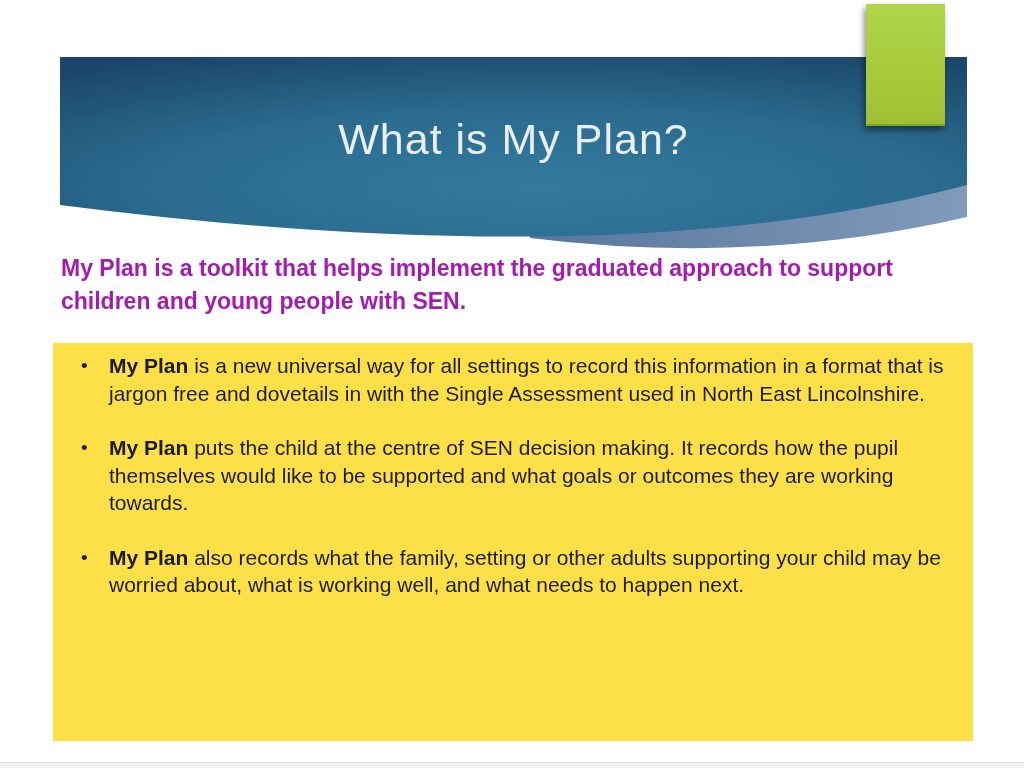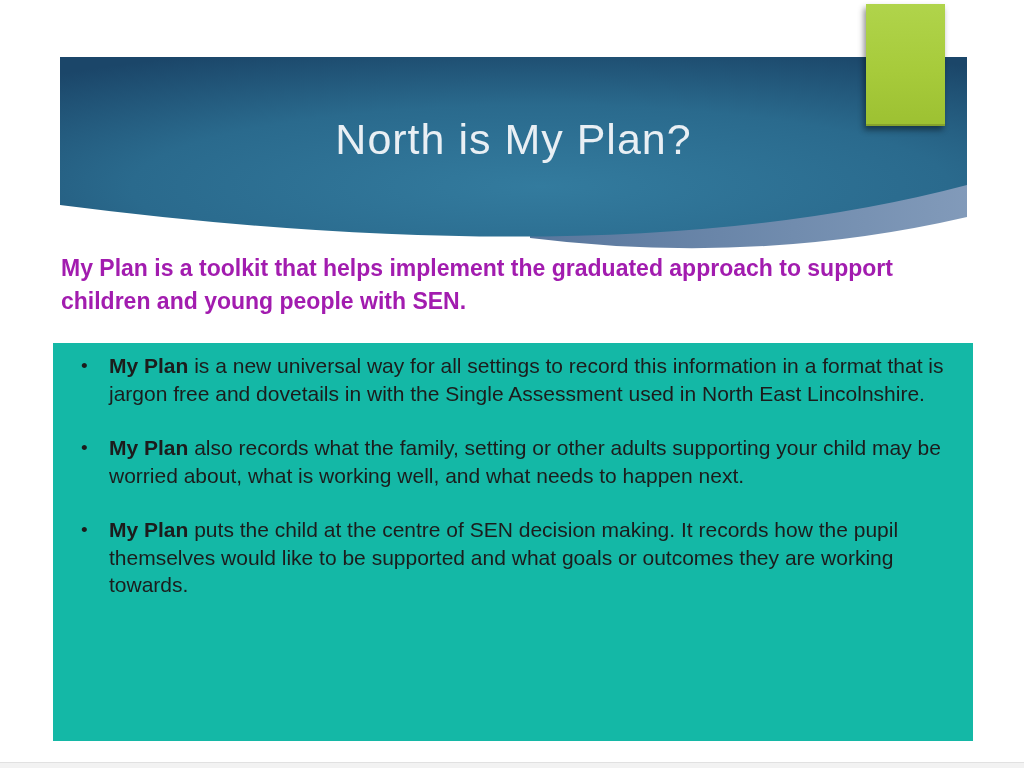--- a/index.html
+++ b/index.html
@@ -44,21 +44,21 @@
     font-size: 23px;
     font-weight: 700;
     line-height: 33px;
     color: #a21caf;
     z-index: 2;
   }
   .bullet-panel {
     position: absolute;
     left: 53px; top: 343px;
     width: 920px; height: 398px;
-    background: #14b8a6;
+    background: #fde047;
     box-sizing: border-box;
     padding: 9px 24px 0 14px;
     z-index: 2;
   }
   .bullet-list {
     margin: 0;
     padding: 0 0 0 42px;
     list-style: none;
   }
   .bullet-item {
@@ -102,33 +102,33 @@
         <stop offset="0%" stop-color="#4f6f97"></stop>
         <stop offset="100%" stop-color="#7b95b6"></stop>
       </linearGradient>
     </defs>
     <path d="M530,200 L967,148 L967,217 Q755,266 530,238 Z" fill="url(#swooshGrad)" opacity="0.95"></path>
     <path d="M60,57 L967,57 L967,185 Q620,277 60,205 Z" fill="url(#bannerGrad)"></path>
   </svg>
 
   <div class="green-tab"></div>
 
-  <div class="slide-title">North is My Plan?</div>
+  <div class="slide-title">What is My Plan?</div>
 
   <div class="intro-text">My Plan is a toolkit that helps implement the graduated approach to support children and young people with SEN.</div>
 
   <div class="bullet-panel">
     <ul class="bullet-list">
       <li class="bullet-item">
         <span class="bullet-lead">My Plan</span><span> is a new universal way for all settings to record this information in a format that is jargon free and dovetails in with the Single Assessment used in North East Lincolnshire.</span>
       </li>
       <li class="bullet-item">
-        <span class="bullet-lead">My Plan</span><span> also records what the family, setting or other adults supporting your child may be worried about, what is working well, and what needs to happen next.</span>
+        <span class="bullet-lead">My Plan</span><span> puts the child at the centre of SEN decision making. It records how the pupil themselves would like to be supported and what goals or outcomes they are working towards.</span>
       </li>
       <li class="bullet-item">
-        <span class="bullet-lead">My Plan</span><span> puts the child at the centre of SEN decision making. It records how the pupil themselves would like to be supported and what goals or outcomes they are working towards.</span>
+        <span class="bullet-lead">My Plan</span><span> also records what the family, setting or other adults supporting your child may be worried about, what is working well, and what needs to happen next.</span>
       </li>
     </ul>
   </div>
 
   <div class="bottom-strip"></div>
 
 </div>
 
 </body></html>

